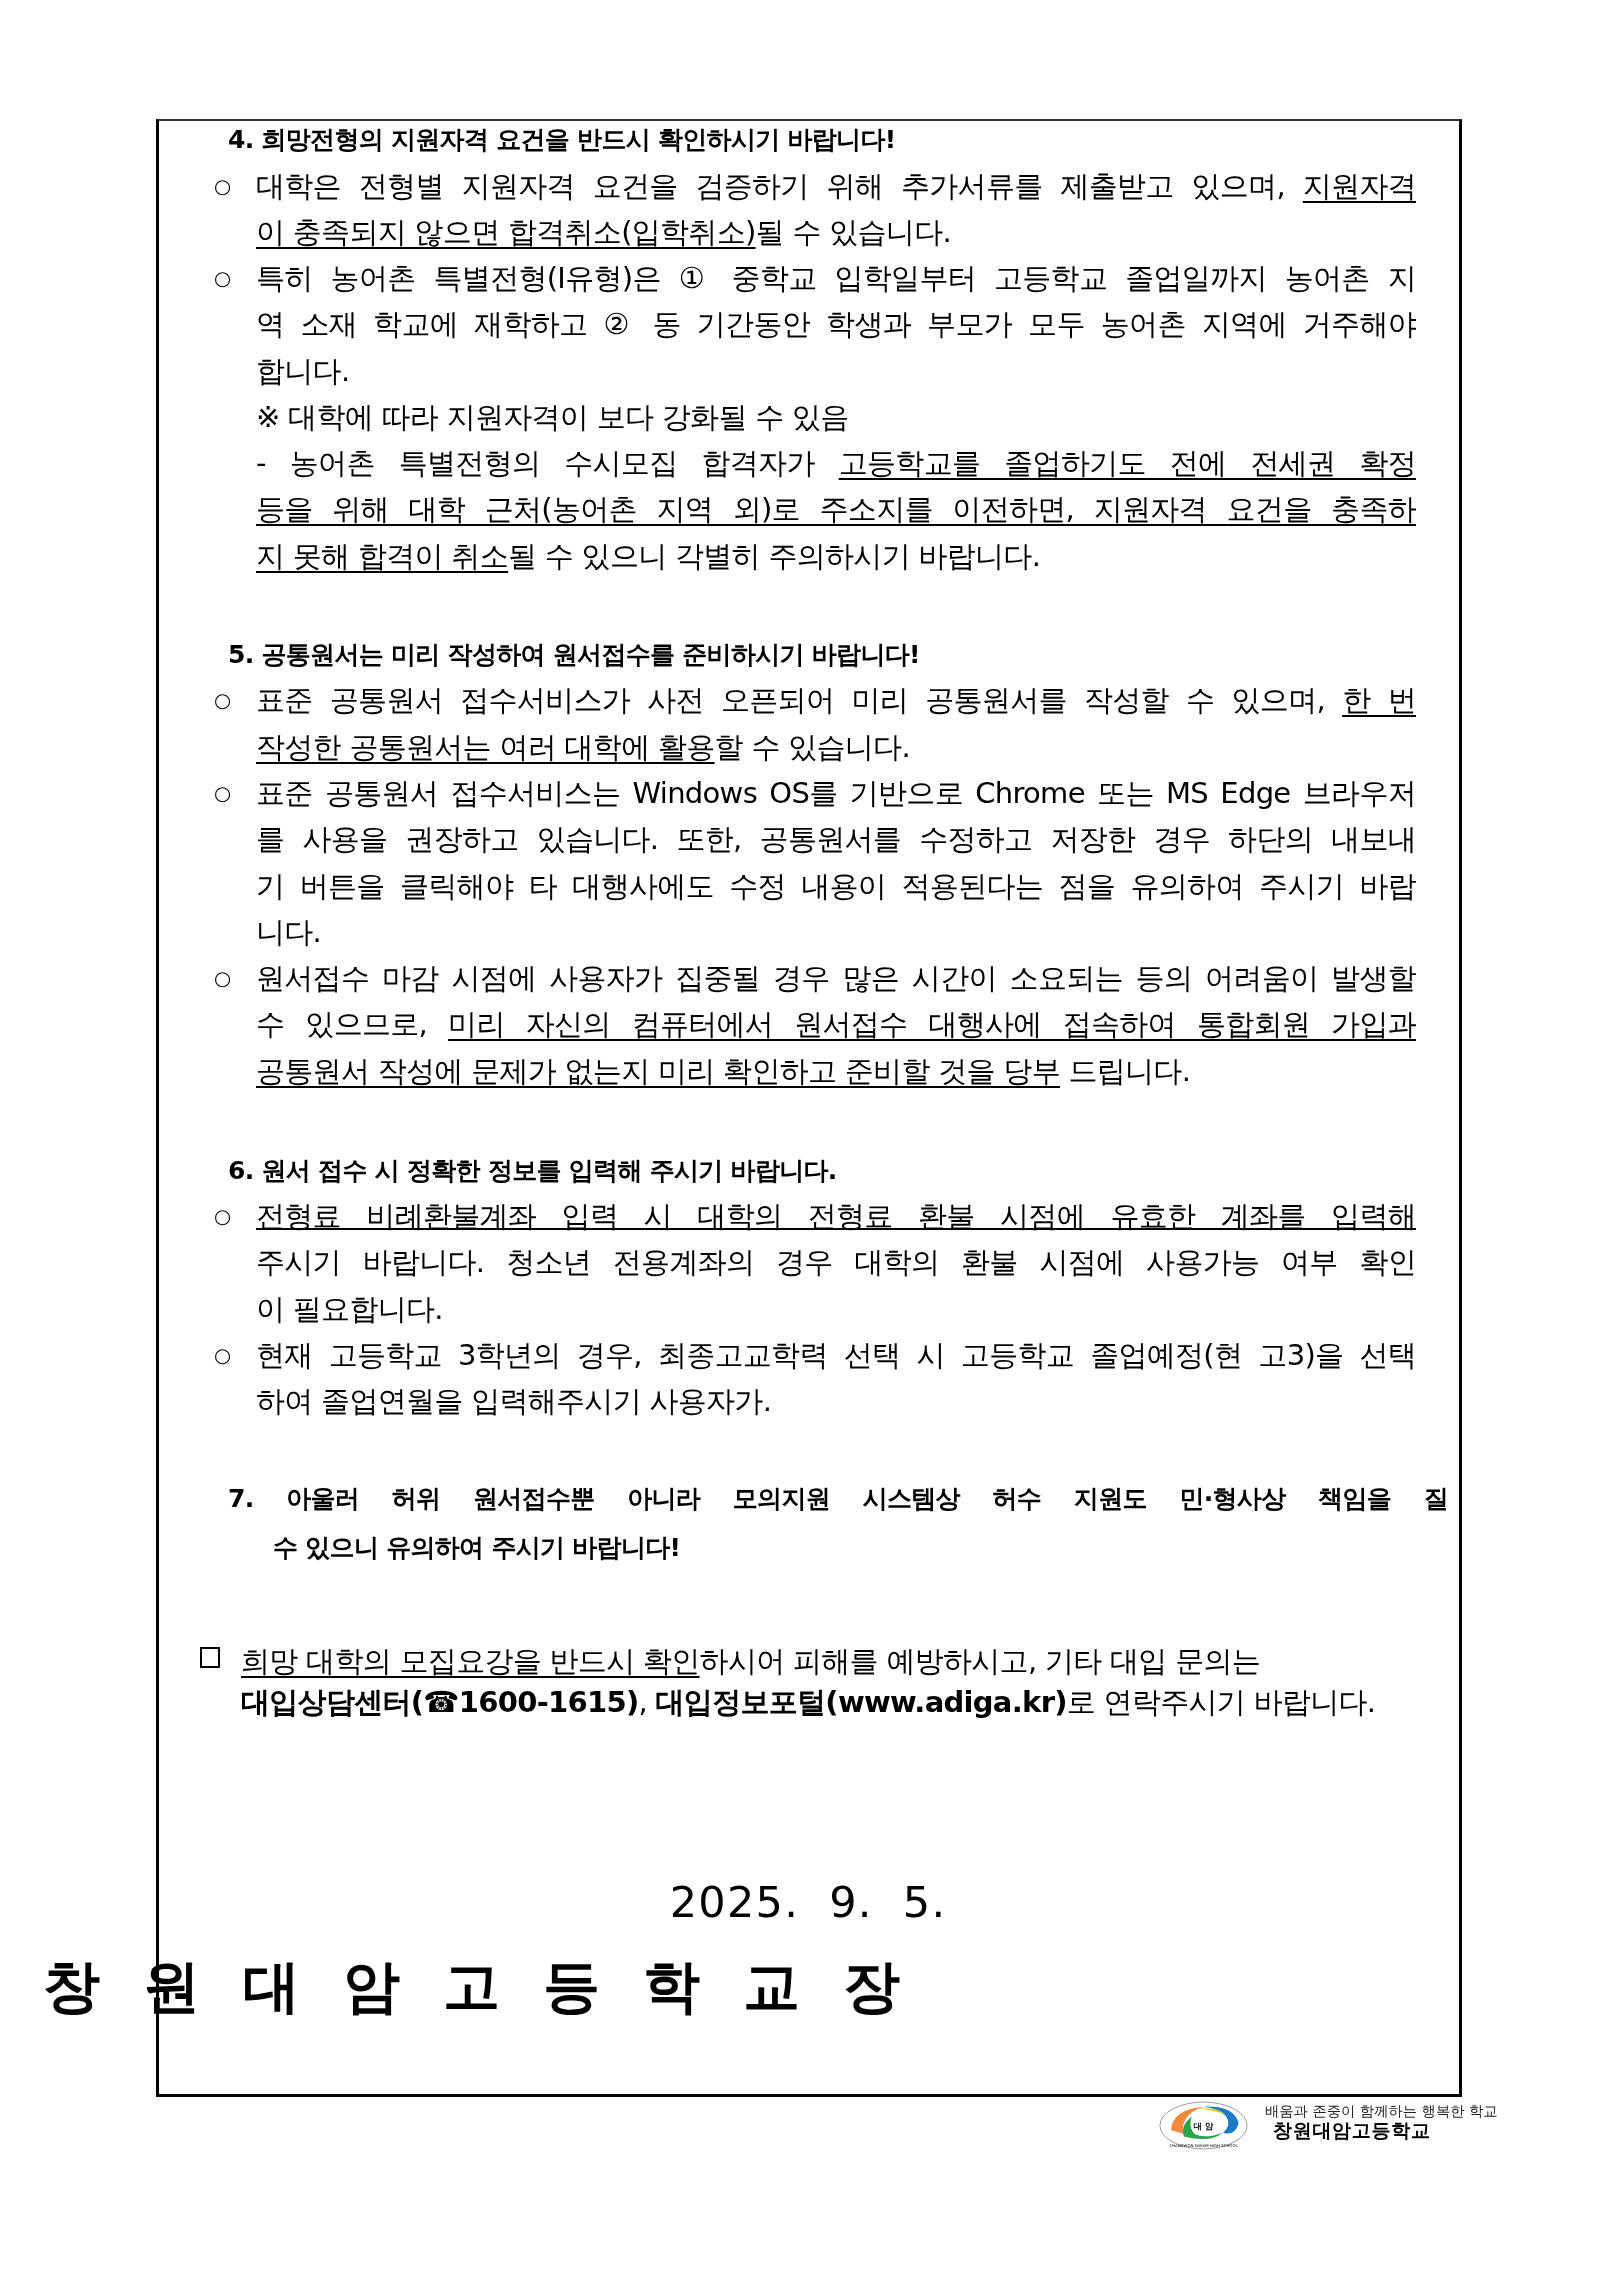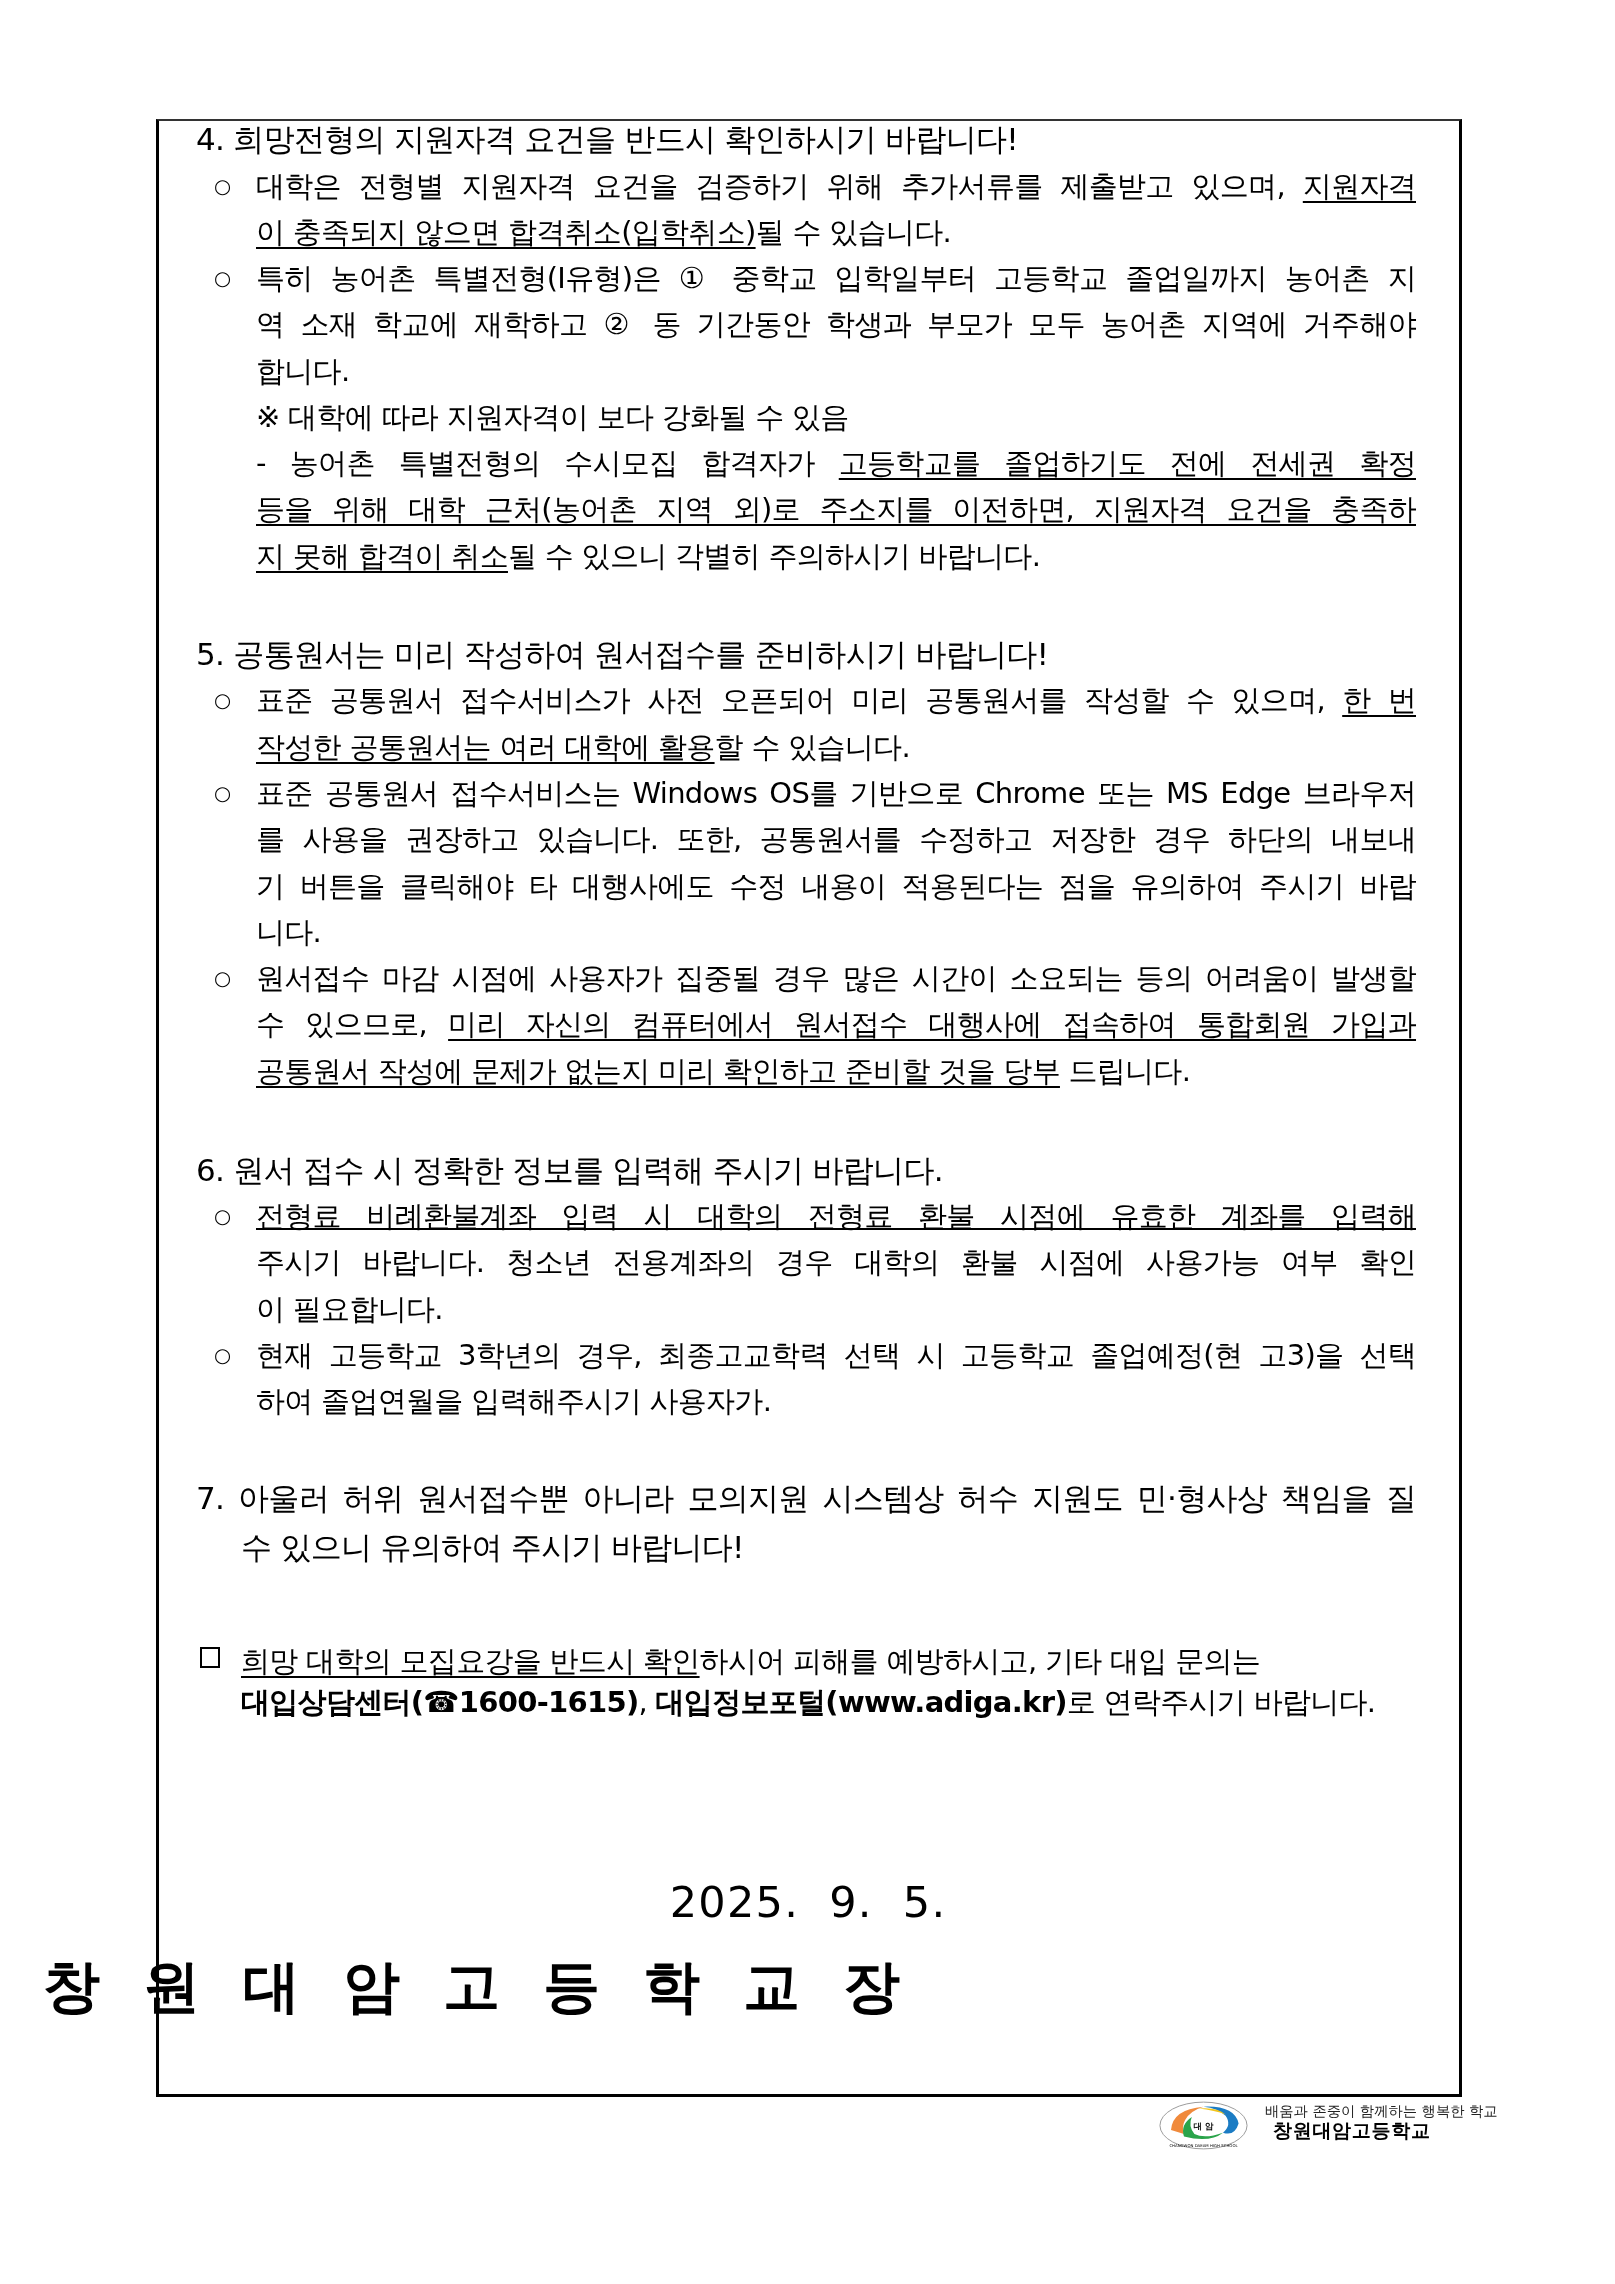--- a/index.html
+++ b/index.html
@@ -3,21 +3,21 @@
 <meta charset="utf-8">
 <style>
   html, body { margin: 0; padding: 0; background: #ffffff; }
   body { width: 1616px; height: 2284px; position: relative; overflow: hidden;
          font-family: "DejaVu Sans", "Liberation Sans", sans-serif; color: #000; }
   .frame { position: absolute; left: 156px; top: 119px; width: 1306px; height: 1978px;
            border-top: 2px solid #333; border-left: 3.9px solid #000; border-right: 3.9px solid #000;
            border-bottom: 3.9px solid #000; box-sizing: border-box; }
   .line { position: absolute; white-space: nowrap; font-size: 29px; line-height: 37px; letter-spacing: -0.7px; }
   .just { text-align: justify; text-align-last: justify; white-space: normal; }
-  .h { font-weight: normal; font-size: 31px; }
+  .h { font-weight: bold; font-size: 25px; margin-left: 32px; }
   .bullet { position: absolute; font-size: 19.6px; line-height: 37px; }
   u { text-decoration: underline; text-decoration-thickness: 2px; text-underline-offset: 5.2px; }
   .date { position: absolute; left: 0; width: 1616px; text-align: center; top: 1877px;
           font-size: 43px; letter-spacing: 1.3px; }
   .sign { position: absolute; left: 0; width: 1616px; text-align: left; top: 1949px;
           font-size: 57px; font-weight: bold; letter-spacing: 43px; text-indent: 43px; }
   .checkbox { position: absolute; left: 200px; top: 1647px; width: 19.6px; height: 21px;
               border: 2px solid #000; box-sizing: border-box; }
   .logo { position: absolute; left: 1158px; top: 2100px; width: 91px; height: 51px; }
   .slogan { position: absolute; left: 1265px; top: 2102px; font-size: 14.3px; color: #222; white-space: nowrap; }

